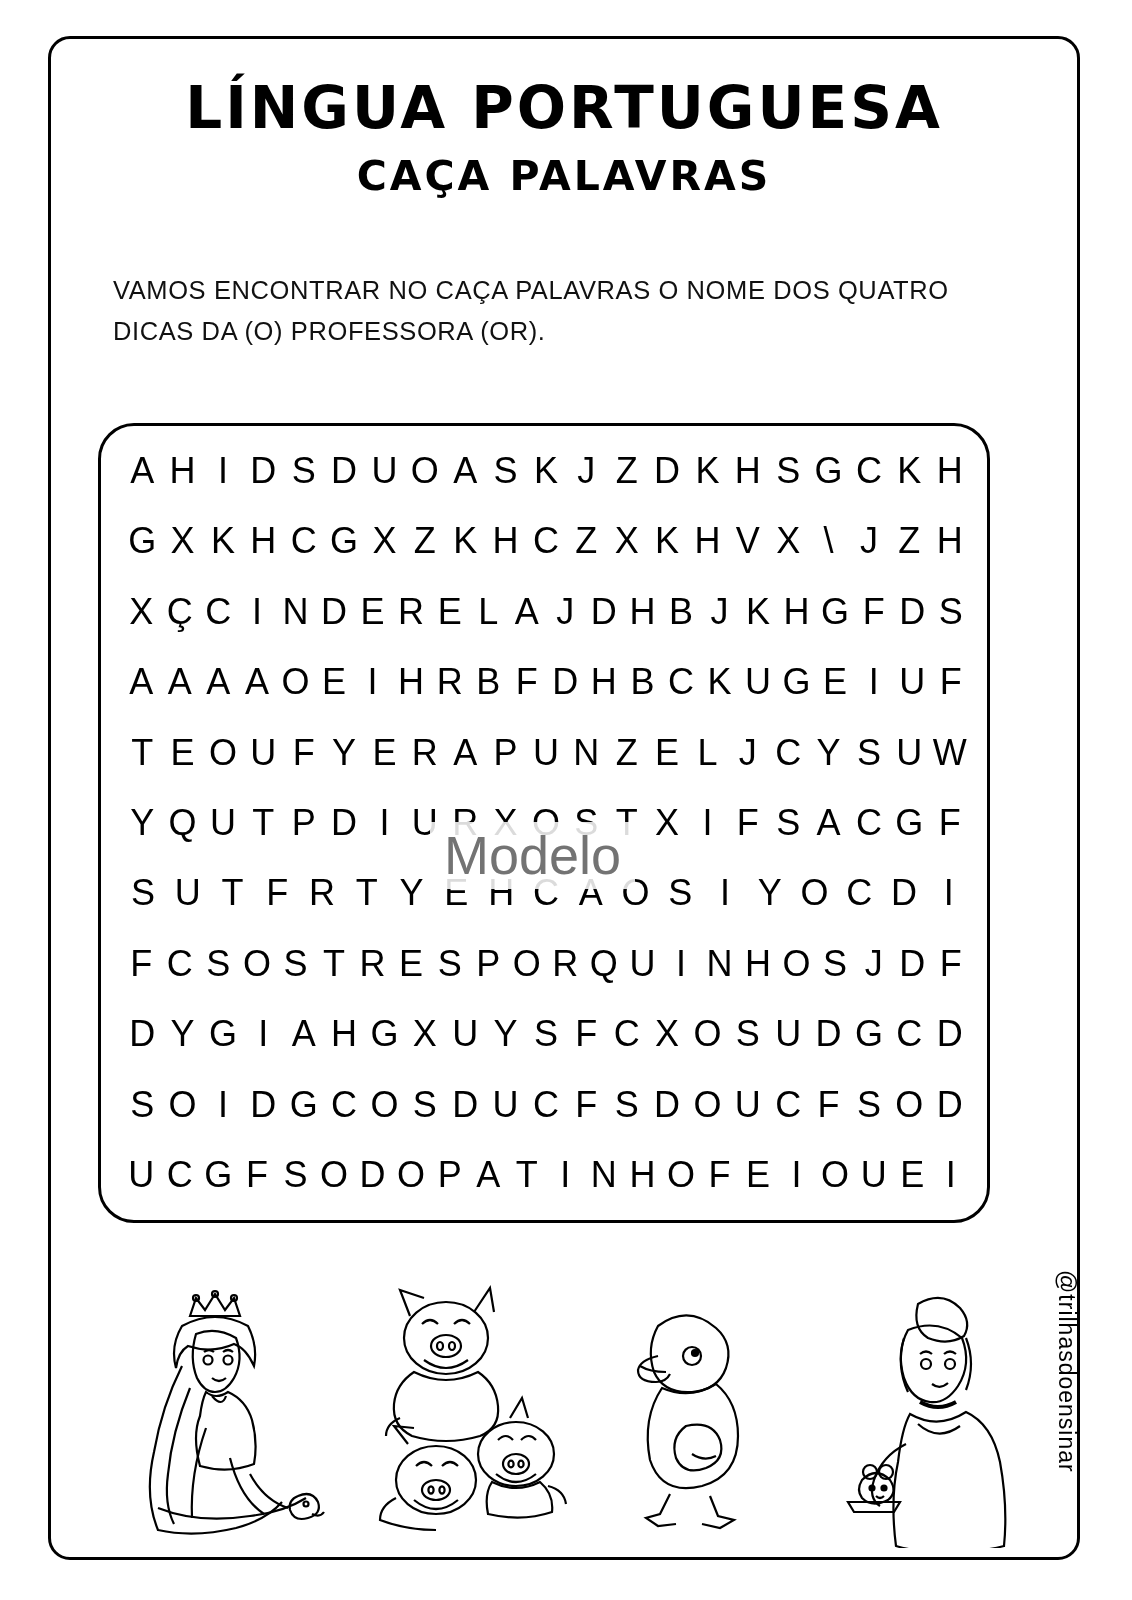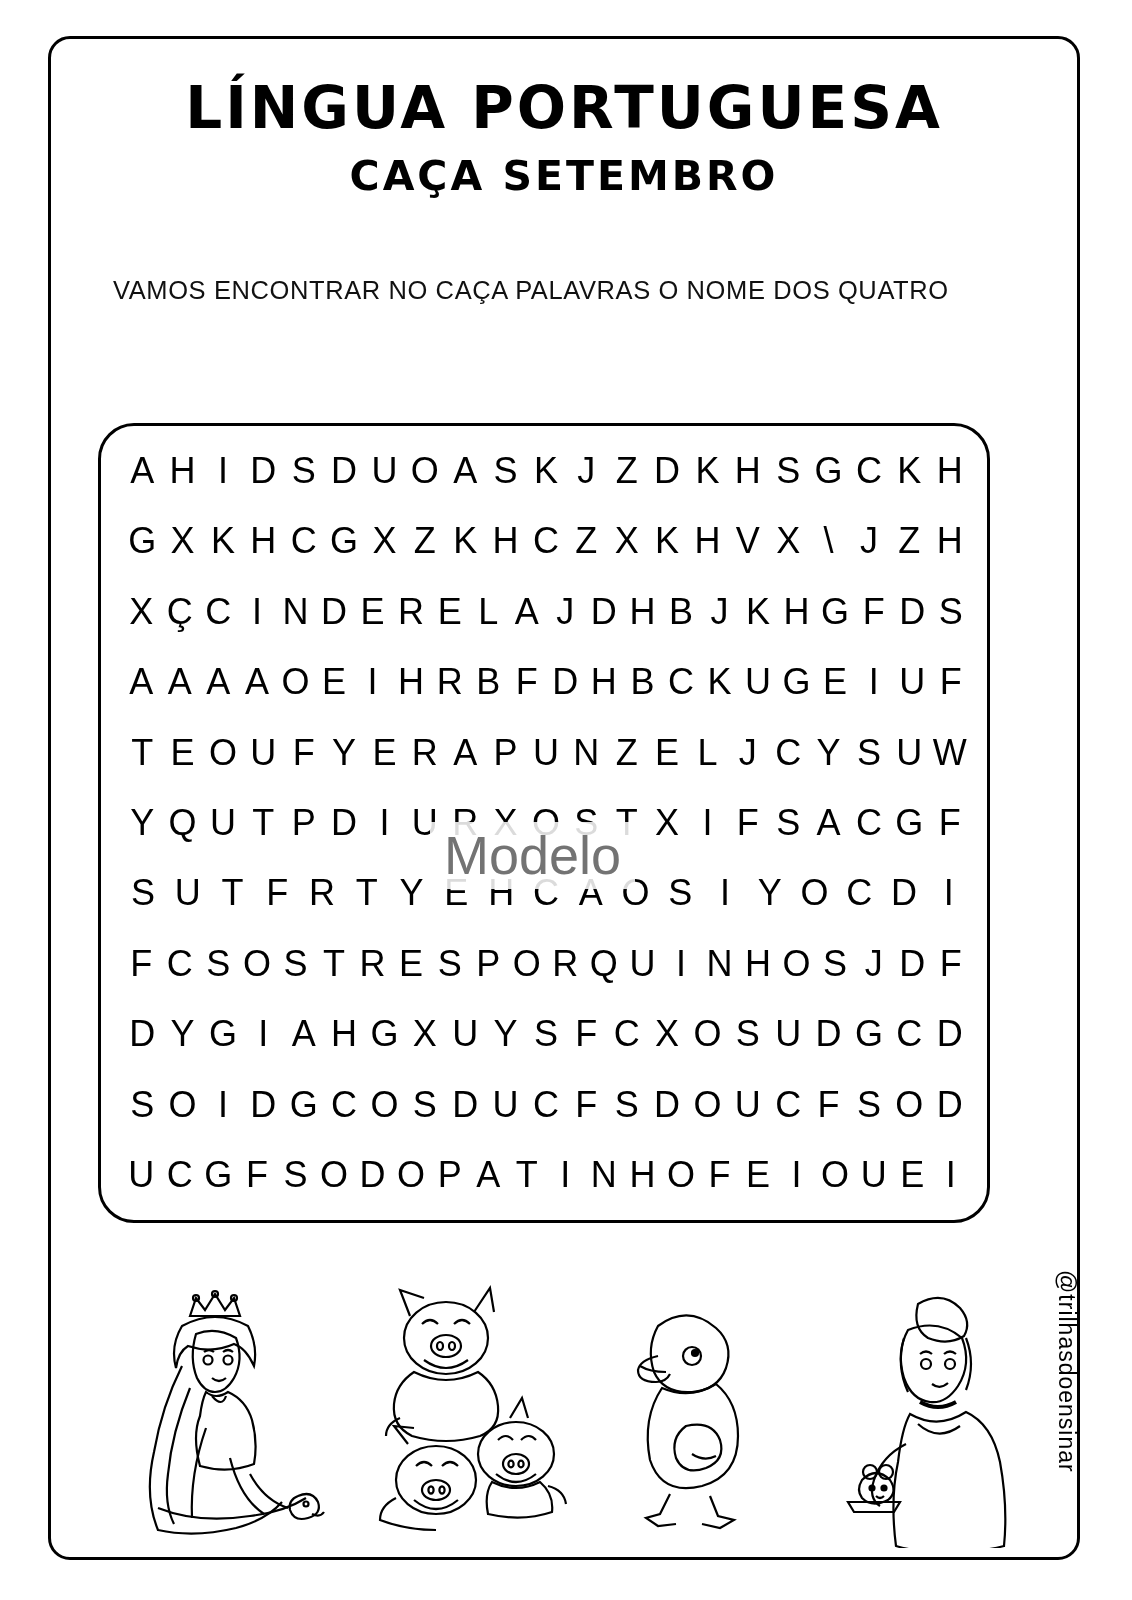--- a/index.html
+++ b/index.html
@@ -161,24 +161,25 @@
   }
 </style>
 </head>
 <body>
 
 <div class="page">
 
   <div class="page-border"></div>
 
   <div class="title">LÍNGUA PORTUGUESA</div>
-  <div class="subtitle">CAÇA SETEMBRO</div>
+  <div class="subtitle">CAÇA PALAVRAS</div>
 
   <div class="instructions">
     <div>VAMOS ENCONTRAR NO CAÇA PALAVRAS O NOME DOS QUATRO</div>
+    <div class="last-line">DICAS DA (O) PROFESSORA (OR).</div>
   </div>
 
   <div class="grid-box"></div>
 
   <div class="grid">
     <div class="grid-row">
         <span>A</span>
         <span>H</span>
         <span>I</span>
         <span>D</span>

